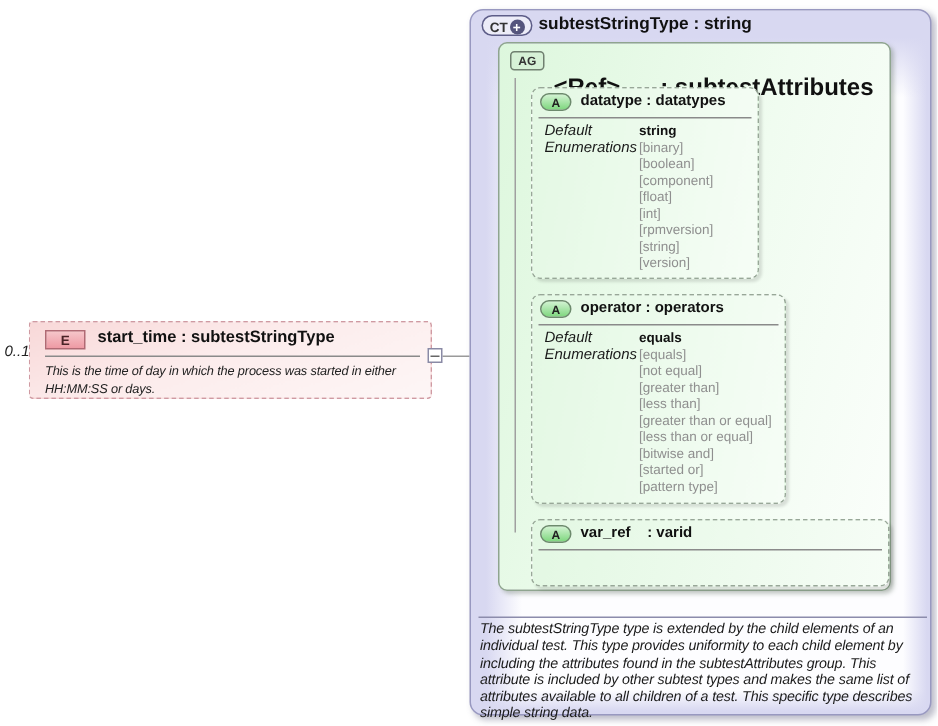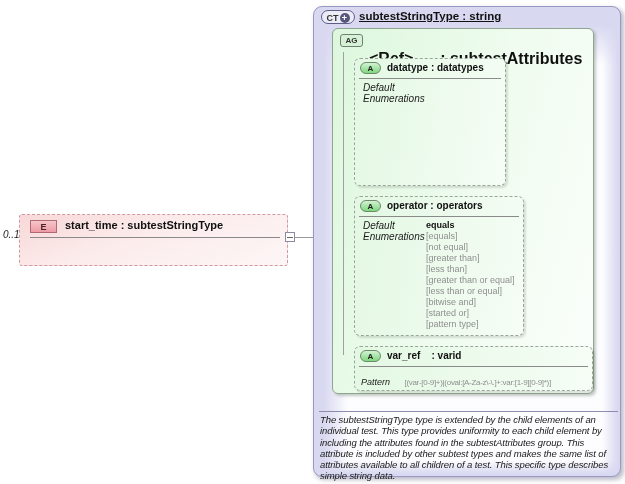--- a/index.html
+++ b/index.html
@@ -47,21 +47,21 @@
   .ct-badge{
     position:absolute;left:7px;top:3px;width:34px;height:14px;box-sizing:border-box;
     border:1px solid #5d5d88;border-radius:7px;background:#ececf8;
     display:flex;align-items:flex-end;justify-content:center;gap:1px;
   }
   .ct-badge-text{font-size:9px;font-weight:bold;color:#333;}
   .ct-plus{
     width:10px;height:10px;border-radius:50%;background:#55557d;color:#fff;
     font-size:9px;font-weight:bold;line-height:10px;text-align:center;
   }
-  .ct-title{position:absolute;left:45px;top:3px;font-size:11.5px;font-weight:bold;white-space:pre;color:#111;text-decoration:underline;}
+  .ct-title{position:absolute;left:45px;top:3px;font-size:11.5px;font-weight:bold;white-space:pre;color:#111;}
   
   .ag-box{
     position:absolute;left:18px;top:21px;width:262px;height:366px;box-sizing:border-box;
     border:1px solid #8fa58f;border-radius:6px;
     background:linear-gradient(105deg,#ddf7dd 0%,#f0fcf0 55%,#fbfefb 100%);
     box-shadow:2px 2px 3px rgba(90,105,90,.35);
     padding-left:15px;
   }
   .ag-badge{
     position:absolute;left:7px;top:5px;width:23px;height:13px;box-sizing:border-box;
@@ -107,20 +107,21 @@
 <body>
 
 <div class="canvas">
 
   <div class="cardinality">0..1</div>
 
   <div class="el-box">
     <span class="badge-e">E</span>
     <span class="el-title">start_time : subtestStringType</span>
     <div class="el-sep"></div>
+    <div class="el-doc">This is the time of day in which the process was started in either HH:MM:SS or days.</div>
   </div>
 
   <div class="conn-line"></div>
   <div class="handle">
     <div class="handle-minus"></div>
   </div>
 
   <div class="ct-box">
     <div class="ct-badge">
       <span class="ct-badge-text">CT</span>
@@ -134,20 +135,33 @@
       <div class="ag-spine"></div>
 
       <div class="attr-box attr-datatype">
         <span class="badge-a">A</span>
         <span class="attr-title">datatype : datatypes</span>
         <div class="attr-sep"></div>
         <div class="attr-rows">
           <div class="attr-labels">
             <div>Default</div>
             <div>Enumerations</div>
+          </div>
+          <div class="attr-values">
+            <div class="default-val">string</div>
+            <div>
+                <div class="enum-item">[binary]</div>
+                <div class="enum-item">[boolean]</div>
+                <div class="enum-item">[component]</div>
+                <div class="enum-item">[float]</div>
+                <div class="enum-item">[int]</div>
+                <div class="enum-item">[rpmversion]</div>
+                <div class="enum-item">[string]</div>
+                <div class="enum-item">[version]</div>
+              </div>
           </div>
         </div>
       </div>
 
       <div class="attr-box attr-operator">
         <span class="badge-a">A</span>
         <span class="attr-title">operator : operators</span>
         <div class="attr-sep"></div>
         <div class="attr-rows">
           <div class="attr-labels">
@@ -168,24 +182,20 @@
                 <div class="enum-item">[pattern type]</div>
               </div>
           </div>
         </div>
       </div>
 
       <div class="attr-box attr-varref">
         <span class="badge-a">A</span>
         <span class="attr-title">var_ref    : varid</span>
         <div class="attr-sep"></div>
-        <div class="pattern-row">
-          <span class="pattern-label">Pattern</span>
-          <span class="pattern-val">[(var-[0-9]+)|(oval:[A-Za-z\-\.]+:var:[1-9][0-9]*)]</span>
-        </div>
       </div>
     </div>
 
     <div class="ct-sep"></div>
     <div class="ct-doc">The subtestStringType type is extended by the child elements of an individual test.  This type provides uniformity to each child element by including the attributes found in the subtestAttributes group.  This attribute is included by other subtest types and makes the same list of attributes available to all children of a test.  This specific type describes simple string data.</div>
   </div>
 
 </div>
 
 </body></html>

